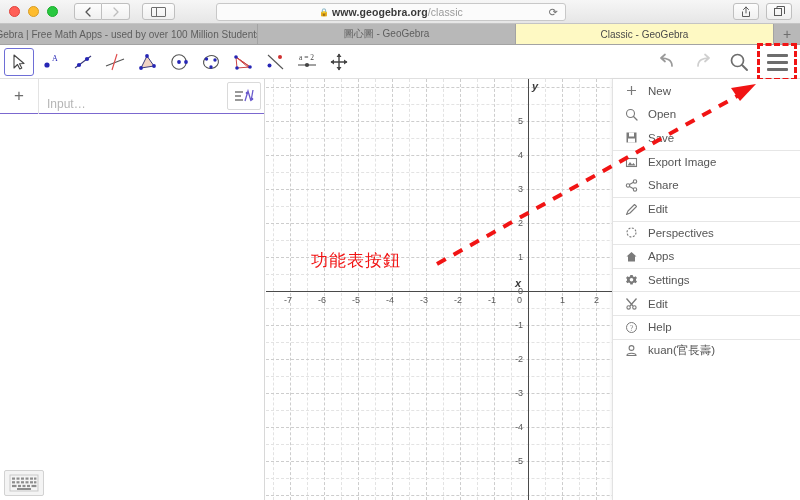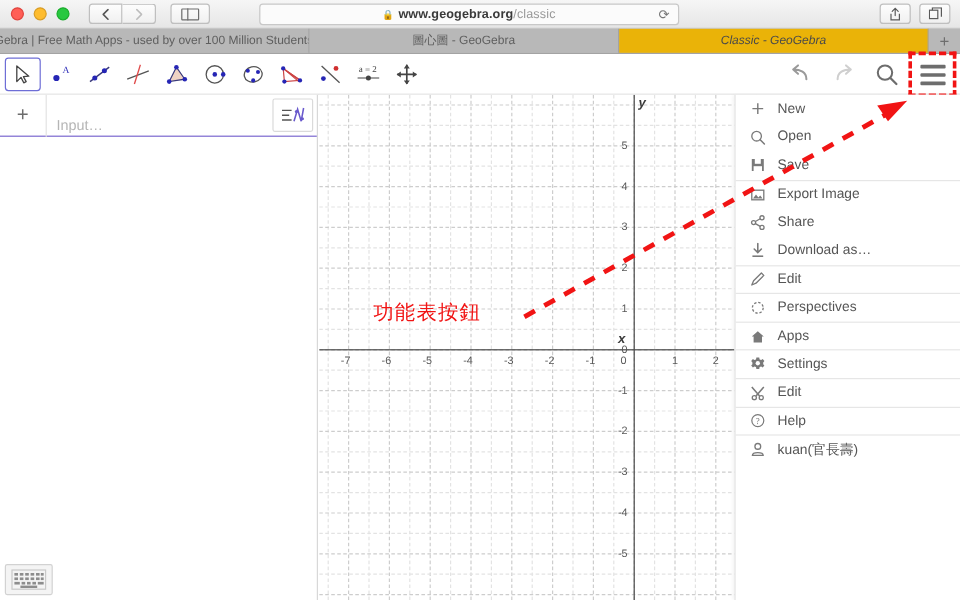--- a/index.html
+++ b/index.html
@@ -59,21 +59,21 @@
   
   .tabstrip {
     position: absolute; left: 0; top: 24px; width: 800px; height: 21px;
     background: #b8b8b8; display: flex; border-bottom: 1px solid #a3a3a3;
   }
   .tab {
     flex: 1; display: flex; align-items: center; justify-content: center;
     font-size: 10px; color: #5e5e5e; border-right: 1px solid #a3a3a3;
     background: #b8b8b8; overflow: hidden; white-space: nowrap; padding: 0 8px;
   }
-  .tab.active { background: #eab308; color: #4a4a4a; font-style: italic; }
+  .tab.active { background: #fef9c3; color: #4a4a4a; }
   .tab-newbtn {
     width: 26px; display: flex; align-items: center; justify-content: center;
     font-size: 14px; color: #6e6e6e; background: #b8b8b8;
   }
 
   
   .gg-toolbar {
     position: absolute; left: 0; top: 45px; width: 800px; height: 34px;
     background: #fff; border-bottom: 1px solid #e0e0e0; display: flex; align-items: center;
   }
@@ -531,29 +531,20 @@
         <span class="mi-icon">
           <svg width="13" height="13" viewBox="0 0 13 13">
             <circle cx="10" cy="2.5" r="1.7" fill="none" stroke="#7a7a7a" stroke-width="1.1"></circle>
             <circle cx="3" cy="6.5" r="1.7" fill="none" stroke="#7a7a7a" stroke-width="1.1"></circle>
             <circle cx="10" cy="10.5" r="1.7" fill="none" stroke="#7a7a7a" stroke-width="1.1"></circle>
             <path d="M4.5 5.6 L8.5 3.3 M4.5 7.4 L8.5 9.7" stroke="#7a7a7a" stroke-width="1.1"></path>
           </svg>
         </span>
         <span class="mi-label">Share</span>
       </div>
-      <div class="menu-item">
-        <span class="mi-icon">
-          <svg width="13" height="13" viewBox="0 0 13 13">
-            <path d="M6.5 1 L6.5 8 M3.5 5.5 L6.5 8.5 L9.5 5.5" stroke="#7a7a7a" stroke-width="1.3" fill="none" stroke-linecap="round"></path>
-            <line x1="2" y1="11.5" x2="11" y2="11.5" stroke="#7a7a7a" stroke-width="1.3"></line>
-          </svg>
-        </span>
-        <span class="mi-label">Download as…</span>
-      </div>
       <div class="menu-item sep-top">
         <span class="mi-icon">
           <svg width="13" height="13" viewBox="0 0 13 13">
             <path d="M1.5 11.5 L3 8 L9.5 1.5 L11.5 3.5 L5 10 Z" fill="none" stroke="#7a7a7a" stroke-width="1.1" stroke-linejoin="round"></path>
           </svg>
         </span>
         <span class="mi-label">Edit</span>
       </div>
       <div class="menu-item sep-top">
         <span class="mi-icon">

